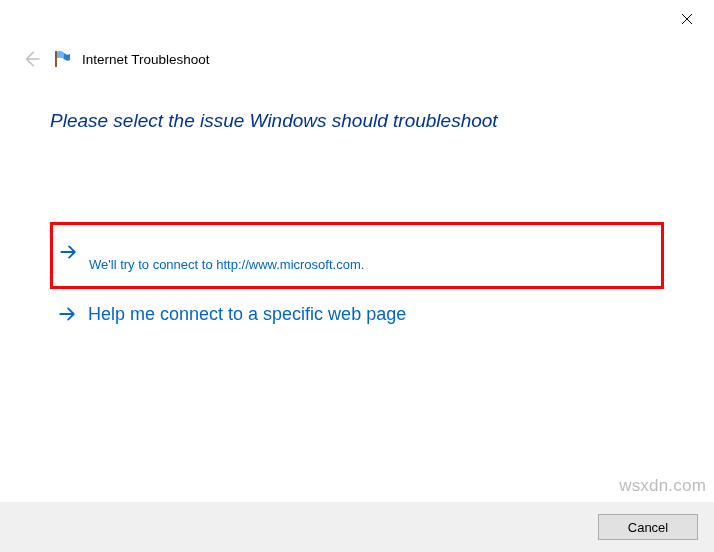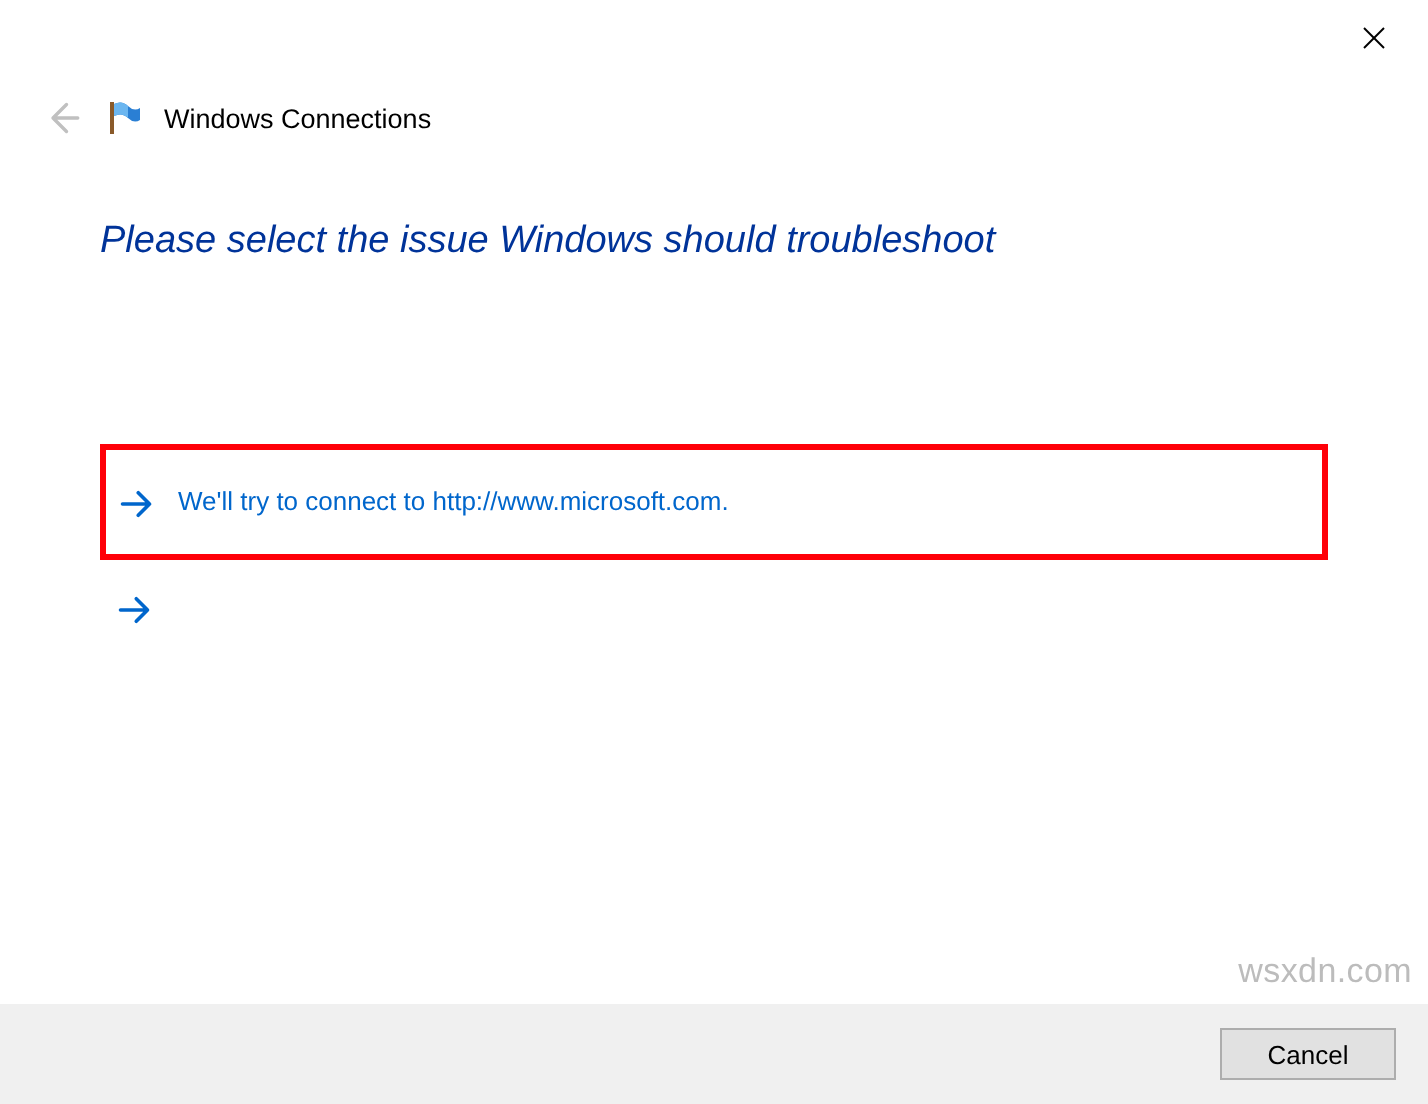--- a/index.html
+++ b/index.html
@@ -72,34 +72,34 @@
   .option .arrow svg { display: block; }
   .option-text { display: flex; flex-direction: column; }
   .option-title {
     font-size: 18px;
     color: #0066cc;
     line-height: 1.3;
   }
   .option-sub {
     font-size: 13px;
     color: #0066cc;
-    margin-top: 2px;
+    margin-top: 16px;
   }
   .footer {
     position: absolute;
     left: 0; right: 0; bottom: 0;
     height: 50px;
     background: #f0f0f0;
     display: flex;
     align-items: center;
     justify-content: flex-end;
     padding-right: 16px;
   }
   .cancel-btn {
-    width: 88px; height: 26px;
+    width: 100px; height: 26px;
     background: #e1e1e1;
     border: 1px solid #adadad;
     font-size: 13px;
     font-family: inherit;
     cursor: pointer;
   }
   .watermark {
     position: absolute;
     right: 8px; bottom: 56px;
     font-size: 17px;
@@ -123,21 +123,21 @@
         <path d="M10 2 L4 8 L10 14 M4 8 H15" fill="none" stroke="#c0c0c0" stroke-width="1.5" stroke-linecap="round" stroke-linejoin="round"></path>
       </svg>
   </div>
   <span class="flag-icon">
     <svg viewBox="0 0 20 20">
       <rect x="3" y="2" width="2" height="16" fill="#8a5a2a"></rect>
       <path d="M5 3 Q9 1 12 4 Q15 7 18 5 L18 11 Q15 13 12 10 Q9 7 5 9 Z" fill="#2a7fd4"></path>
       <path d="M5 3 Q9 1 12 4 L12 10 Q9 7 5 9 Z" fill="#6bb6f0"></path>
     </svg>
   </span>
-  <span class="window-title">Windows Connections</span>
+  <span class="window-title">Internet Troubleshoot</span>
 </div>
 
 <div class="main">
   <div class="heading">Please select the issue Windows should troubleshoot</div>
 
   <div class="options">
 
     <div class="option highlighted">
       <span class="arrow">
         <svg viewBox="0 0 16 16" width="18" height="18">
@@ -148,20 +148,23 @@
         <span class="option-sub">We'll try to connect to http://www.microsoft.com.</span>
       </div>
     </div>
 
     <div class="option">
       <span class="arrow">
         <svg viewBox="0 0 16 16" width="18" height="18">
             <path d="M2 8 H13 M9 3 L14 8 L9 13" fill="none" stroke="#0066cc" stroke-width="1.6" stroke-linecap="round" stroke-linejoin="round"></path>
           </svg>
       </span>
+      <div class="option-text">
+        <span class="option-title">Help me connect to a specific web page</span>
+      </div>
     </div>
 
   </div>
 </div>
 
 <div class="watermark">wsxdn.com</div>
 
 <div class="footer">
   <button class="cancel-btn">Cancel</button>
 </div>

